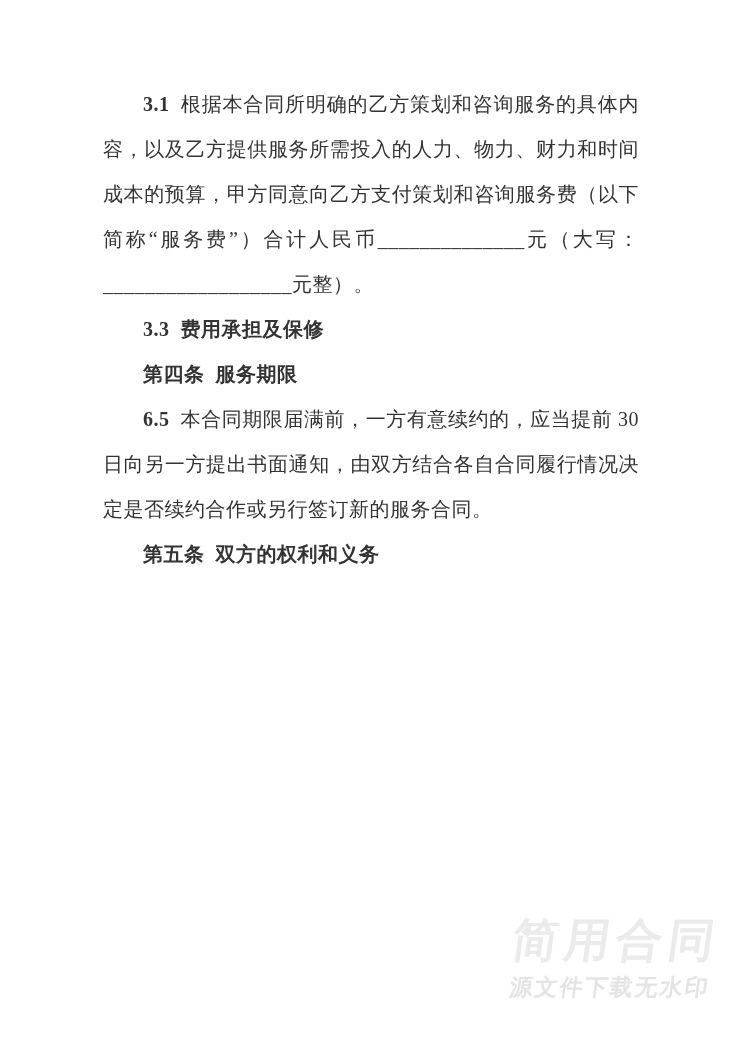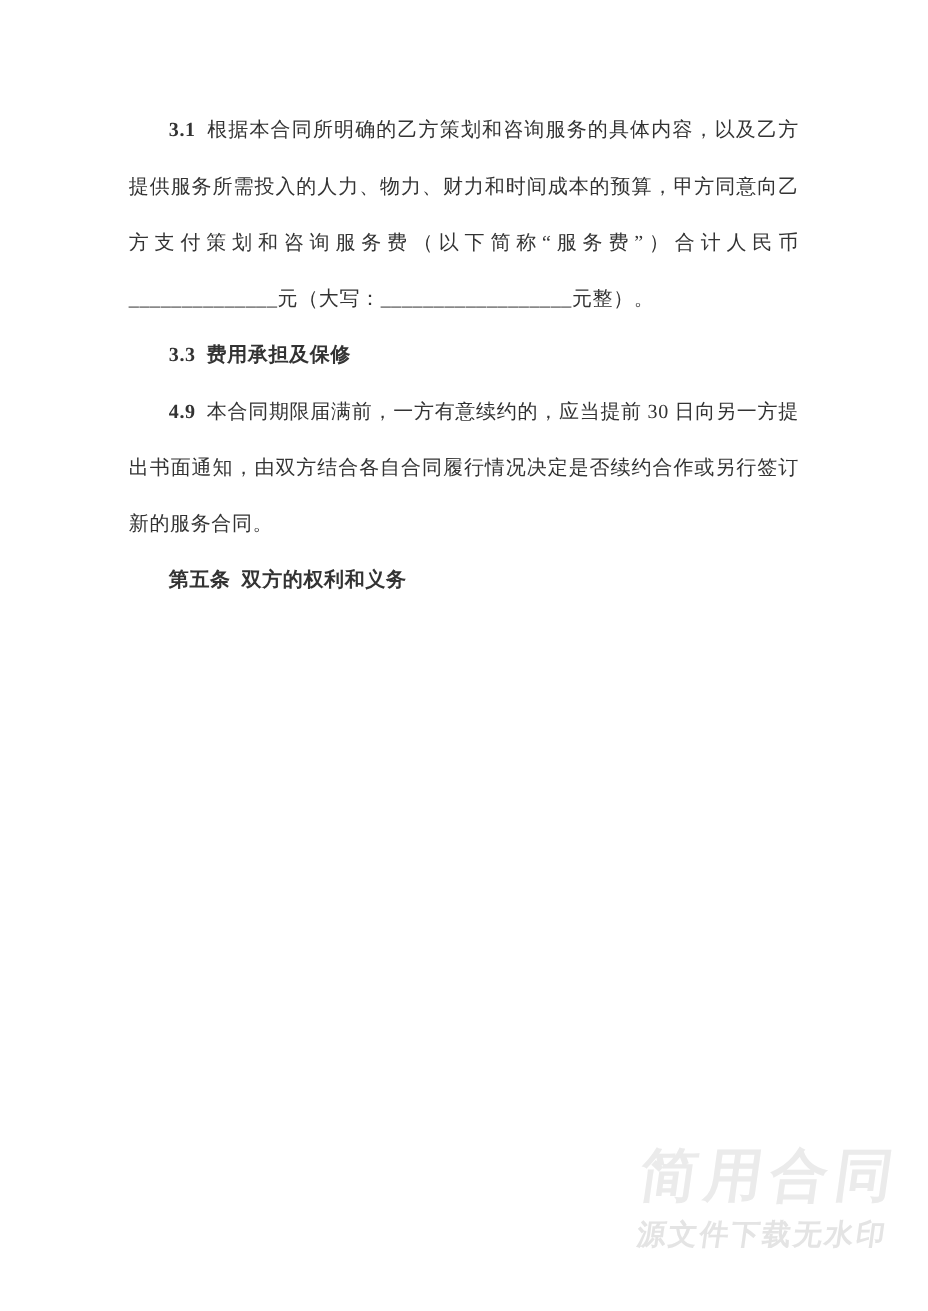--- a/index.html
+++ b/index.html
@@ -11,21 +11,21 @@
     font-family:"Liberation Serif","DejaVu Serif",serif;
     color:#333333;
   }
   .content{
     position:absolute;
     left:103px;top:82px;
     width:536px;
   }
   p.block{
     margin:0;
-    font-size:16px;
+    font-size:20px;
     line-height:45px;
     text-align:justify;
     text-indent:2em;
     letter-spacing:0.5px;
     color:#333333;
   }
   .num{
     font-weight:bold;
     margin-right:0.55em;
   }
@@ -59,23 +59,24 @@
 
 <div class="page">
   <div class="content">
 
     <p class="block"><span class="num">3.1</span><span>根据本合同所明确的乙方策划和咨询服务的具体内容，以及乙方提供服务所需投入的人力、物力、财力和时间成本的预算，甲方同意向乙方支付策划和咨询服务费（以下简称“服务费”）合计人民币______________元（大写：__________________元整）。</span></p>
 
 
     <p class="block bold"><span class="num">3.3</span><span>费用承担及保修</span></p>
 
 
+    <p class="block bold"><span class="num">第四条</span><span>服务期限</span></p>
 
 
-    <p class="block"><span class="num">4.9</span><span>本合同期限届满前，一方有意续约的，应当提前 30 日向另一方提出书面通知，由双方结合各自合同履行情况决定是否续约合作或另行签订新的服务合同。</span></p>
+    <p class="block"><span class="num">6.5</span><span>本合同期限届满前，一方有意续约的，应当提前 30 日向另一方提出书面通知，由双方结合各自合同履行情况决定是否续约合作或另行签订新的服务合同。</span></p>
 
     <p class="block bold"><span class="num">第五条</span><span>双方的权利和义务</span></p>
 
   </div>
 
   <div class="watermark">
     <div class="wm-title">简用合同</div>
     <div class="wm-sub">源文件下载无水印</div>
   </div>
 </div>

